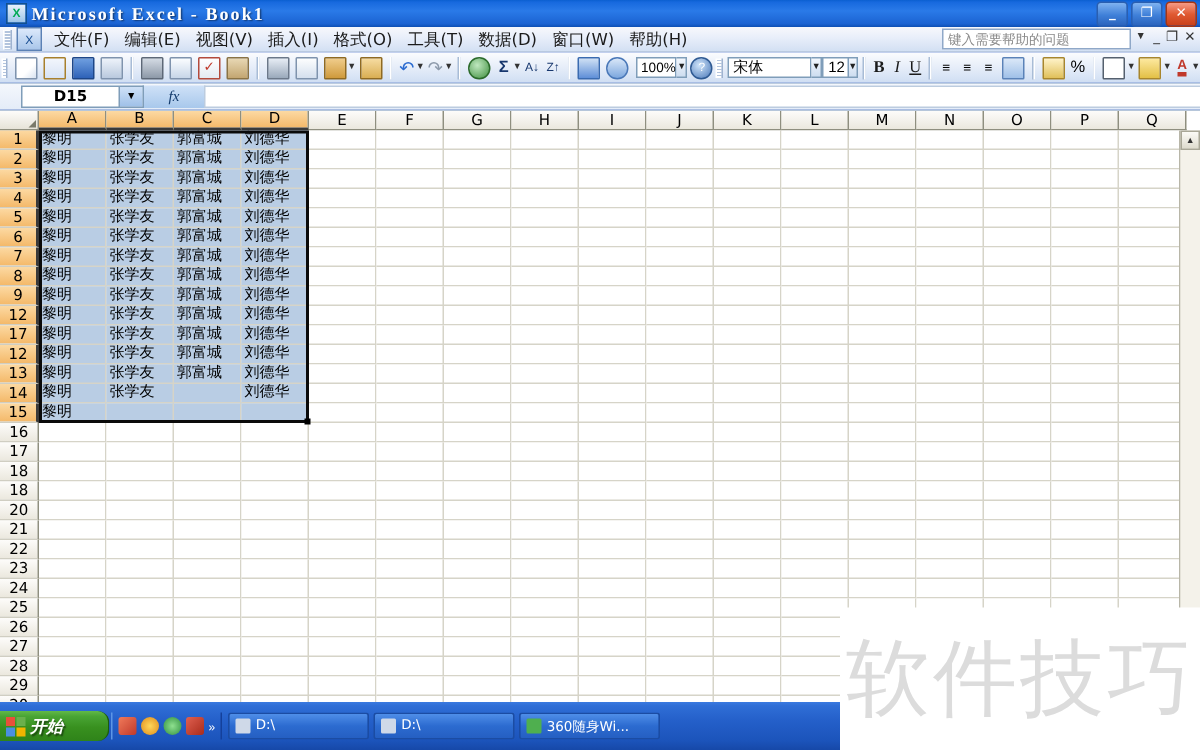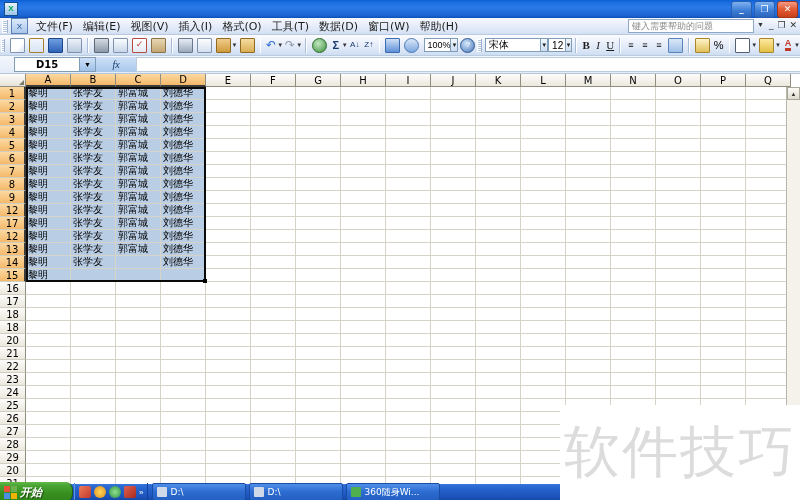--- a/index.html
+++ b/index.html
@@ -146,21 +146,21 @@
 
   
   .statusbar{
     height:14px;flex:0 0 14px;display:flex;align-items:center;
     background:linear-gradient(180deg,#f3f1e8,#e4e1d4);border-top:1px solid #b8b6a8;
     font-size:10px;color:#000;padding-left:6px;font-family:"DejaVu Sans",sans-serif;
   }
 
   
   .taskbar{
-    position:absolute;left:0;right:0;bottom:0;height:16px;
+    position:absolute;left:0;right:0;bottom:0;height:32px;
     background:linear-gradient(180deg,#3a7ae0 0%,#2f6ed6 8%,#245fc9 40%,#1c54bb 80%,#1648a8 100%);
     display:flex;align-items:center;
   }
   .startbtn{
     height:20px;min-width:58px;display:flex;align-items:center;gap:3px;padding:0 10px 0 4px;
     background:linear-gradient(180deg,#62b947 0%,#49a434 18%,#38901f 55%,#2f8319 100%);
     border-right:1px solid #1c5a0f;border-radius:0 8px 8px 0;
   }
   .winlogo{width:13px;height:13px;display:grid;grid-template-columns:1fr 1fr;grid-template-rows:1fr 1fr;gap:1px;}
   .winlogo i{display:block;}
@@ -184,20 +184,21 @@
   }
   .wm span{font-size:56px;color:#dcdcdc;letter-spacing:2px;font-family:"DejaVu Sans",sans-serif;}
 </style>
 </head>
 <body>
 
 <div class="app">
 
   <div class="titlebar">
     <div class="ticon">X</div>
+    <div class="ttext">Microsoft Excel - Book1</div>
     <div class="winbtns">
       <div class="wb">_</div>
       <div class="wb">❐</div>
       <div class="wb close">✕</div>
     </div>
   </div>
 
   <div class="menubar">
     <div class="gripper"></div>
     <div class="mi-icon">X</div>

